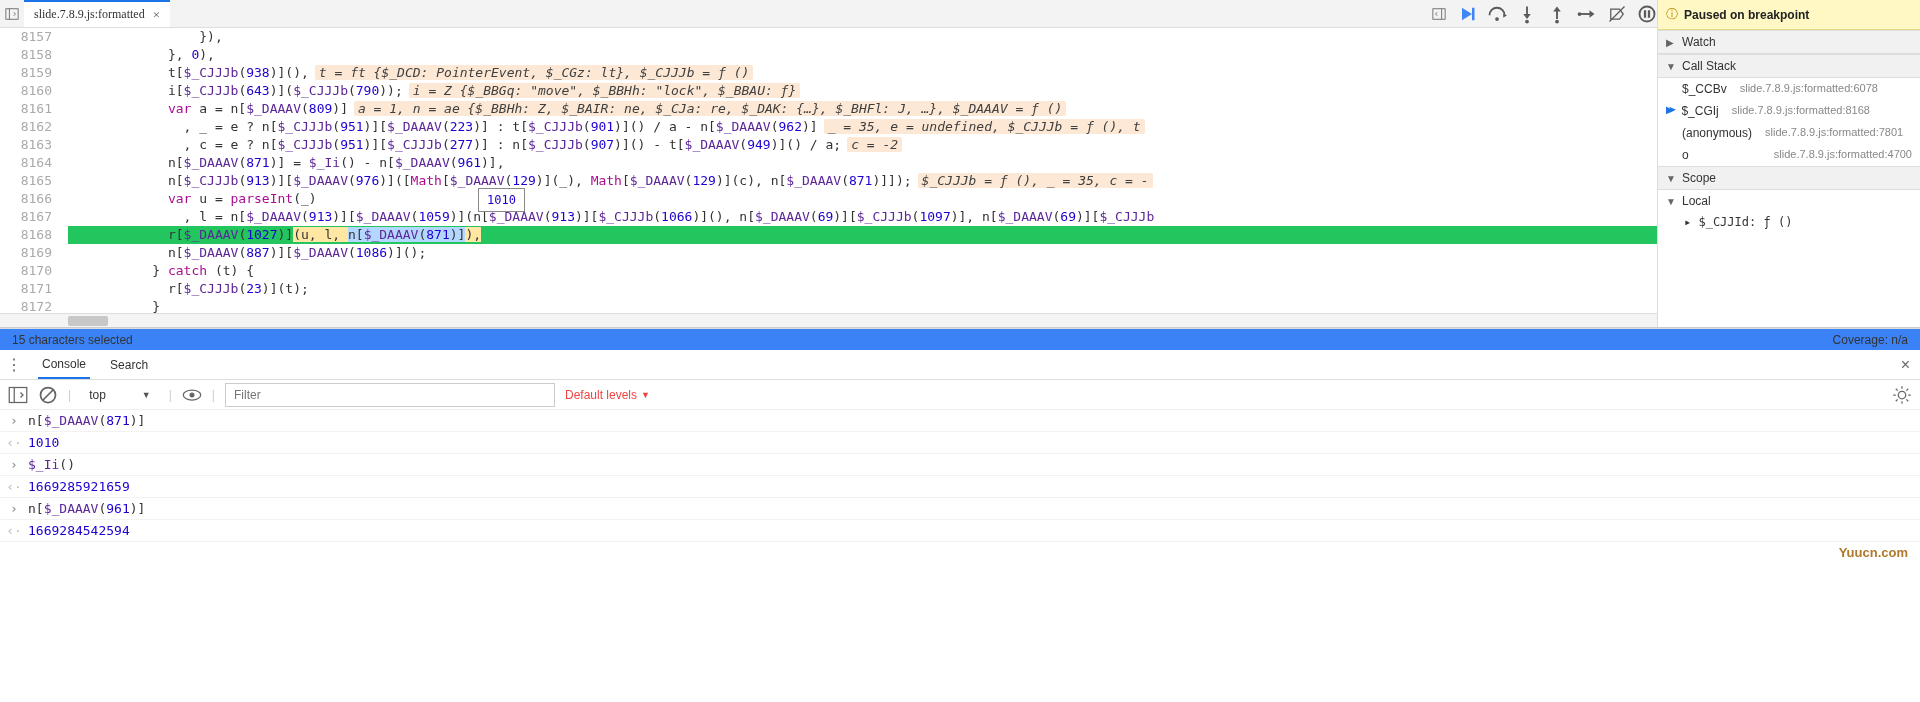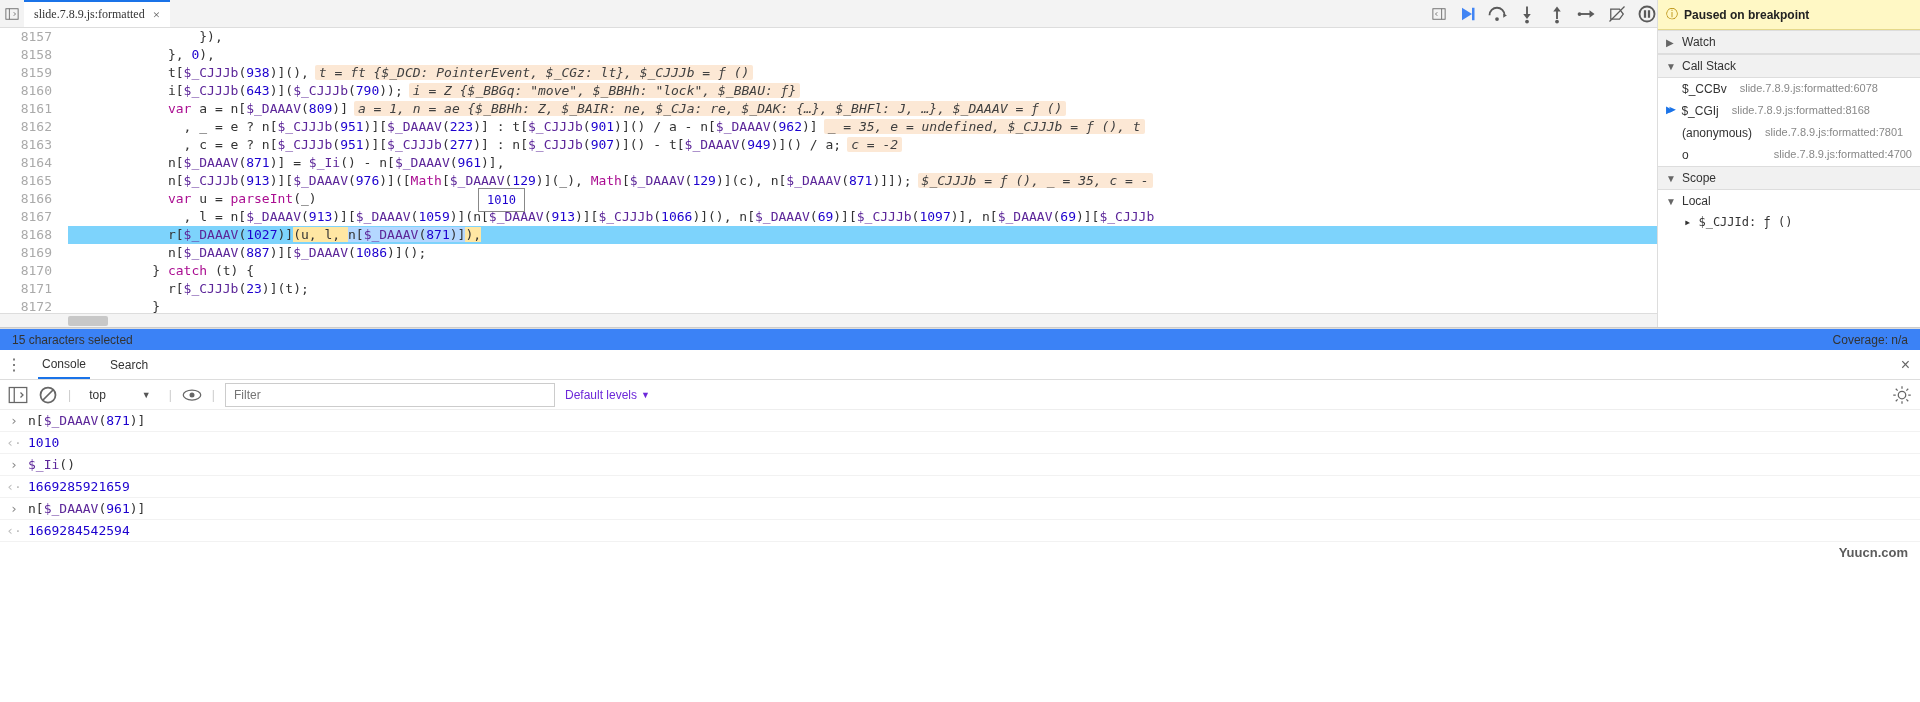--- a/index.html
+++ b/index.html
@@ -13,21 +13,21 @@
     .tab { display:flex; align-items:center; height:27px; padding: 0 10px; background:#fff; border-top:2px solid #1a73e8; font-size:12px;font-family:Liberation Serif, serif; }
     .tab .close { margin-left:8px; color:#5a5a5a; font-size:13px; cursor:pointer; }
     .tabbar-right { margin-left:auto; display:flex; align-items:center; gap:4px; padding-right:6px; }
     .debug-toolbar { position: absolute; right:6px; top:4px; display:flex; gap:10px; align-items:center; }
     .dbg-icon { width:20px; height:20px; display:flex; align-items:center; justify-content:center; color:#5a5a5a; }
     .dbg-icon.blue { color:#4285f4; }
     .code-scroll { flex:1; overflow:auto; font-family: Menlo, Consolas, monospace; font-size:13px; line-height:18px; position:relative; }
     .code-row { display:flex; position:relative; }
     .gutter { width:68px; text-align:right; color:#aaa; padding-right:16px; user-select:none; background:#fff; }
     .code-cell { flex:1; white-space: pre; padding-left:6px; position:relative; }
-    .code-row.exec .code-cell { background:#7dd3fc; }
+    .code-row.exec .code-cell { background:#22c55e; }
     .code-row.exec .gutter { background:#fff; }
     .token-kw { color:#aa0d91; }
     .token-num { color:#1c00cf; }
     .token-id { color:#5c2699; }
     .inline-hint { background:#fce8d5; color:#404040; padding:0 4px; border-radius:2px; margin-left:6px; font-style: italic; }
     .tooltip { position:absolute; background:#fff; border:1px solid #888; padding:2px 8px; font-size:12px; z-index:5; color:#1c00cf; }
     .sel { background:#b4d7ff; }
     .hl { background:#ffe7a3; }
     .statusbar { height:22px; display:flex; align-items:center; padding:0 12px; border-top:1px solid #ddd; font-size:12px; color:#333; background:#3b82f6; }
     .statusbar .right { margin-left:auto; color:#333; }
@@ -42,29 +42,29 @@
     .lower { flex:1; display:flex; flex-direction:column; overflow:hidden; }
     .lower-tabs { height:30px; display:flex; align-items:center; border-bottom:1px solid #ddd; padding:0 6px; gap:16px; }
     .kebab { font-size:16px; color:#666; cursor:pointer; }
     .lower-tab { padding:6px 4px; color:#333; cursor:pointer; }
     .lower-tab.active { border-bottom:2px solid #1a73e8; color:#333; }
     .lower-close { margin-left:auto; font-size:16px; color:#666; cursor:pointer; padding-right:4px; }
     .console-toolbar { height:30px; display:flex; align-items:center; gap:10px; padding:0 8px; border-bottom:1px solid #eee; }
     .ct-icon { width:20px; height:20px; display:flex; align-items:center; justify-content:center; color:#666; }
     .context-select { display:flex; align-items:center; gap:36px; border:none; padding:2px 8px; font-size:12px; color:#333; }
     .filter-input { flex:0 0 330px; border:1px solid #ccc; padding:4px 8px; font-size:12px; color:#888; }
-    .levels { color:#6d28d9; display:flex; align-items:center; gap:4px; }
+    .levels { color:#ef4444; display:flex; align-items:center; gap:4px; }
     .gear-right { margin-left:auto; }
     .console-body { flex:1; overflow:auto; font-family: Menlo, Consolas, monospace; font-size:13px; }
     .console-row { display:flex; align-items:flex-start; padding:3px 6px; border-bottom:1px solid #f2f2f2; gap:6px; }
     .console-row .marker { width:16px; text-align:center; color:#888; }
     .console-row.in .marker { color:#888; }
     .console-row.out .marker { color:#bbb; }
     .console-row.out .val { color:#1c00cf; }
-    .watermark { position:absolute; right:12px; bottom:142px; color:#404040; font-family:sans-serif; font-size:13px; font-weight:bold; opacity:0.85; pointer-events:none; }
+    .watermark { position:absolute; right:12px; bottom:142px; color:#a16207; font-family:sans-serif; font-size:13px; font-weight:bold; opacity:0.85; pointer-events:none; }
     .scroll-h { height:14px; background:#f4f4f4; border-top:1px solid #ddd; position:relative; }
     .scroll-h .thumb { position:absolute; left:68px; top:2px; height:10px; width:40px; background:#c8c8c8; border-radius:2px; }
     .pointer-arrow { color:#1a73e8; font-size:10px; }
   </style>
 </head>
 <body>
 
 <div class="container">
   <div class="top-section">
     <div class="editor-area">

